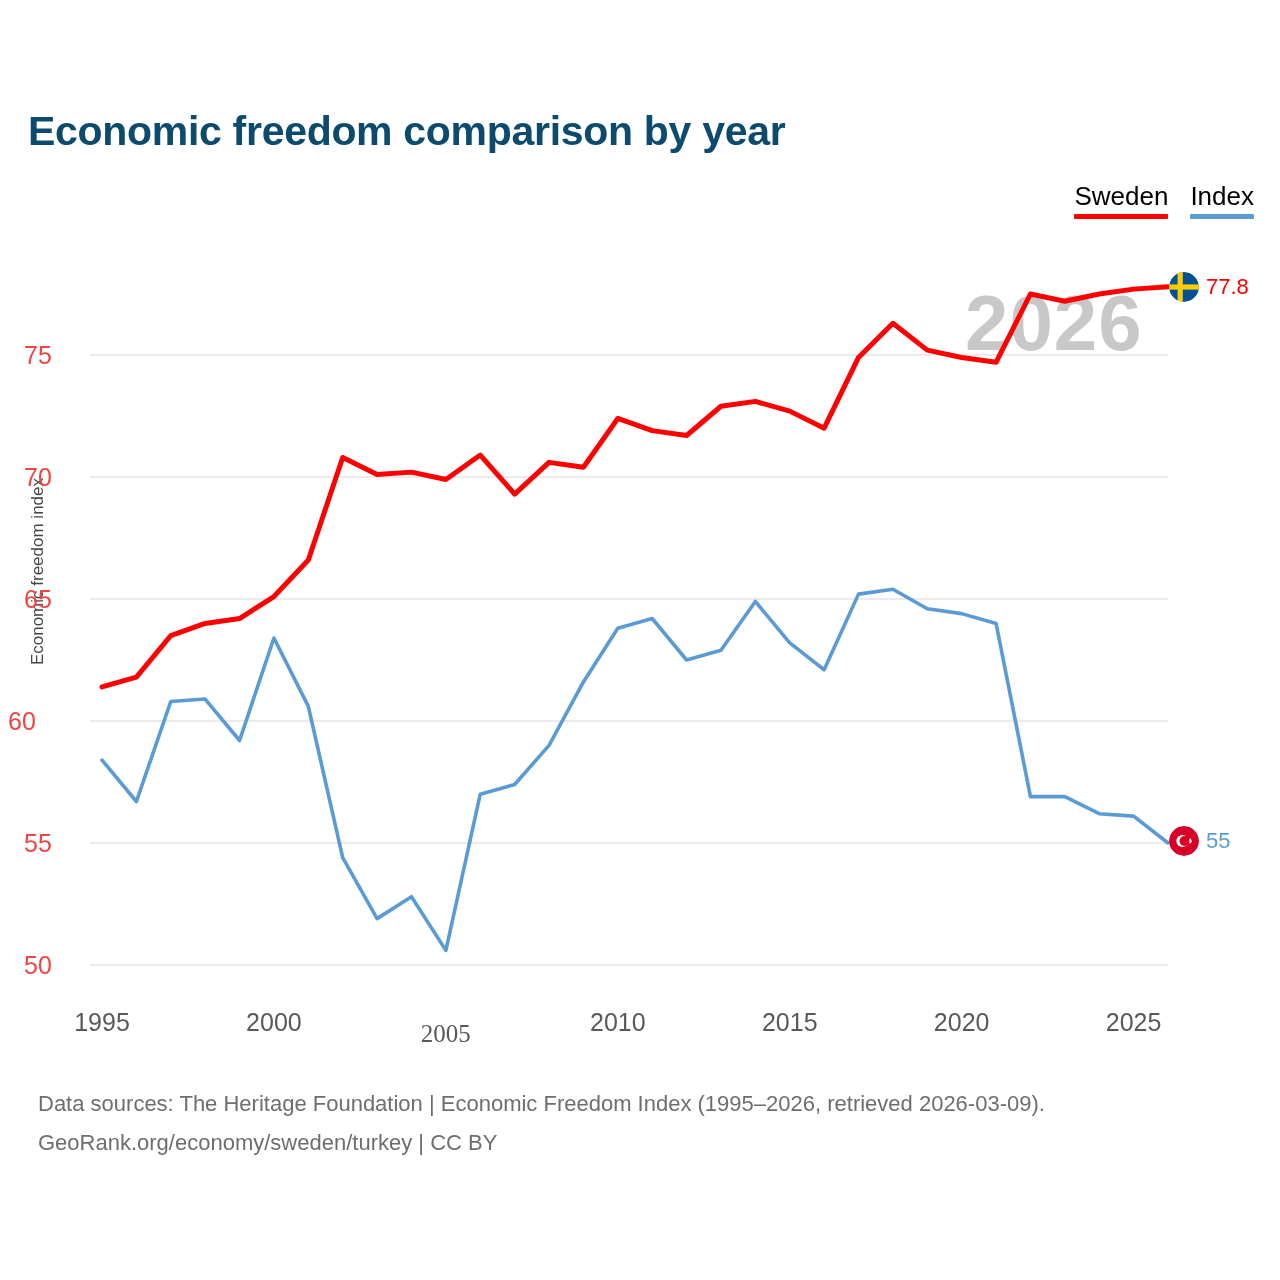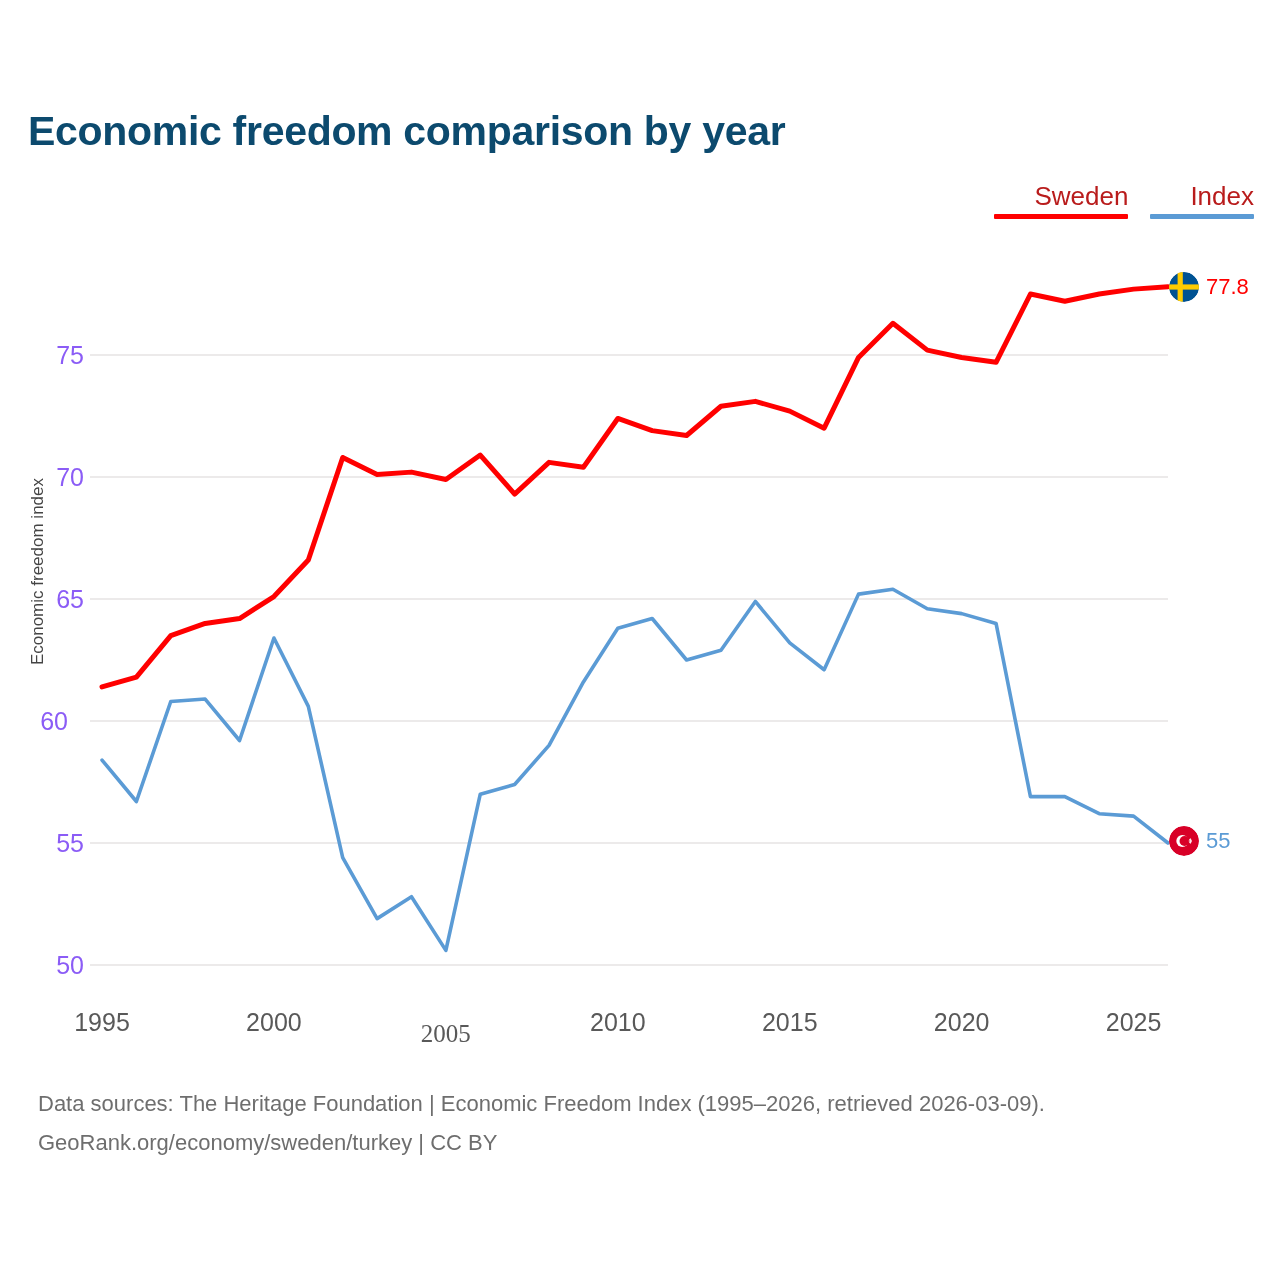--- a/index.html
+++ b/index.html
@@ -32,25 +32,24 @@
     align-items: flex-start;
   }
   .legend-item {
     display: flex;
     flex-direction: column;
     align-items: stretch;
     cursor: pointer;
   }
   .legend-label {
     font-size: 26px;
-    color: #b91c1c;
+    color: #000000;
     line-height: 1.05;
     text-align: center;
     white-space: nowrap;
-    margin-left: 40px;
   }
   .legend-rule {
     height: 5px;
     margin-top: 4px;
     border-radius: 1px;
   }
   #plot-svg { display: block; }
   #watermark {
     position: absolute;
     left: 965px; top: 278px;
@@ -98,22 +97,22 @@
     font-size: 17px;
     color: #444444;
     writing-mode: vertical-rl;
     transform: rotate(180deg);
     transform-origin: center;
     white-space: nowrap;
   }
   .ytick {
     position: absolute;
     font-size: 25px;
-    color: #8b5cf6;
-    text-align: right;
+    color: #ef4444;
+    text-align: left;
     width: 60px;
     transform: translateY(-50%);
   }
   #footer {
     position: absolute;
     left: 38px; top: 1085px;
     width: 1210px;
     font-size: 22px;
     color: #6e6e6e;
     line-height: 1.75;
@@ -131,20 +130,21 @@
     <div class="legend-item">
       <span class="legend-label">Sweden</span>
       <span class="legend-rule" style="background:#ff0000"></span>
     </div>
     <div class="legend-item">
       <span class="legend-label">Index</span>
       <span class="legend-rule" style="background:#5b9bd5"></span>
     </div>
   </div>
 
+  <div id="watermark">2026</div>
 
   <div id="y-axis-title">Economic freedom index</div>
 
   <svg id="plot-svg" width="1280" height="760" viewBox="0 0 1280 760" style="position:absolute;left:0;top:240px;">
     <g id="gridlines">
         <line x1="90" x2="1168" y1="725" y2="725" stroke="#eceaea" stroke-width="2"></line>
         <line x1="90" x2="1168" y1="603" y2="603" stroke="#eceaea" stroke-width="2"></line>
         <line x1="90" x2="1168" y1="481" y2="481" stroke="#eceaea" stroke-width="2"></line>
         <line x1="90" x2="1168" y1="359" y2="359" stroke="#eceaea" stroke-width="2"></line>
         <line x1="90" x2="1168" y1="237" y2="237" stroke="#eceaea" stroke-width="2"></line>

